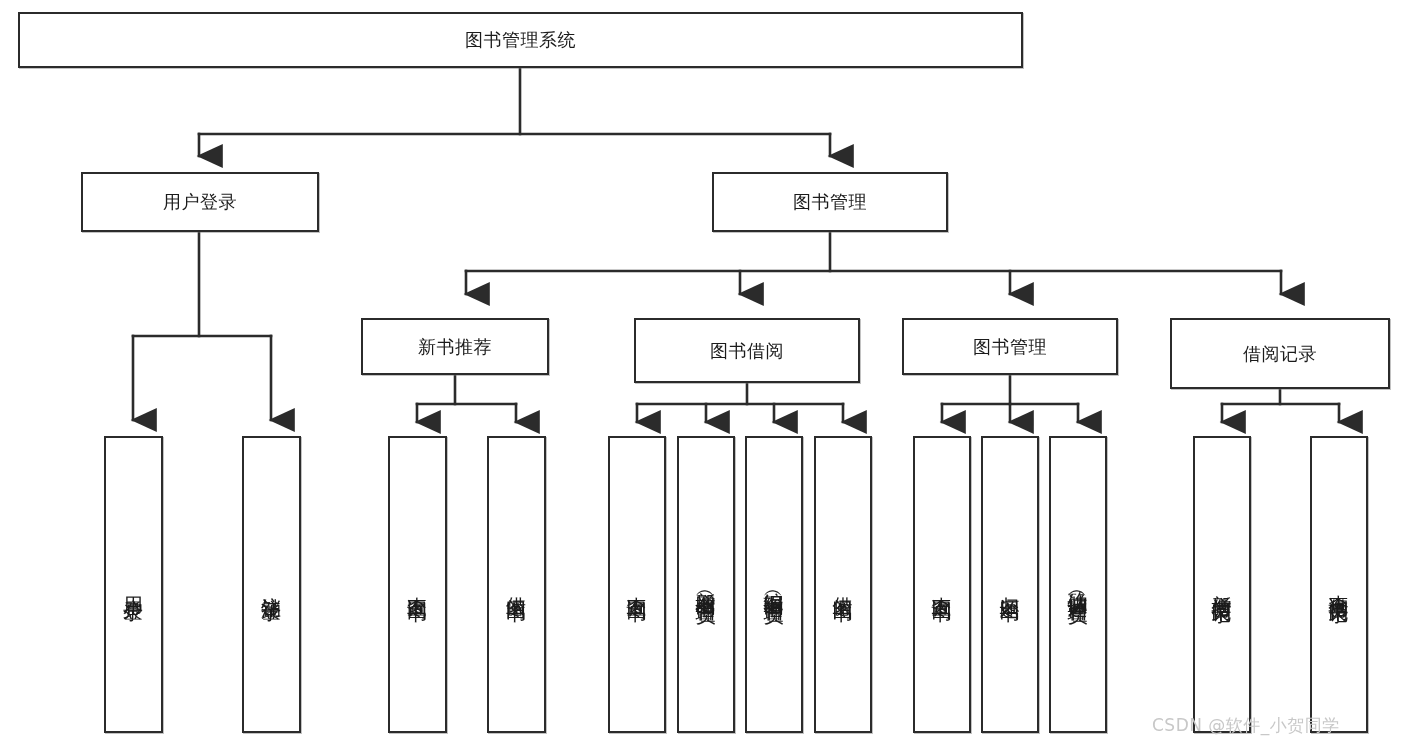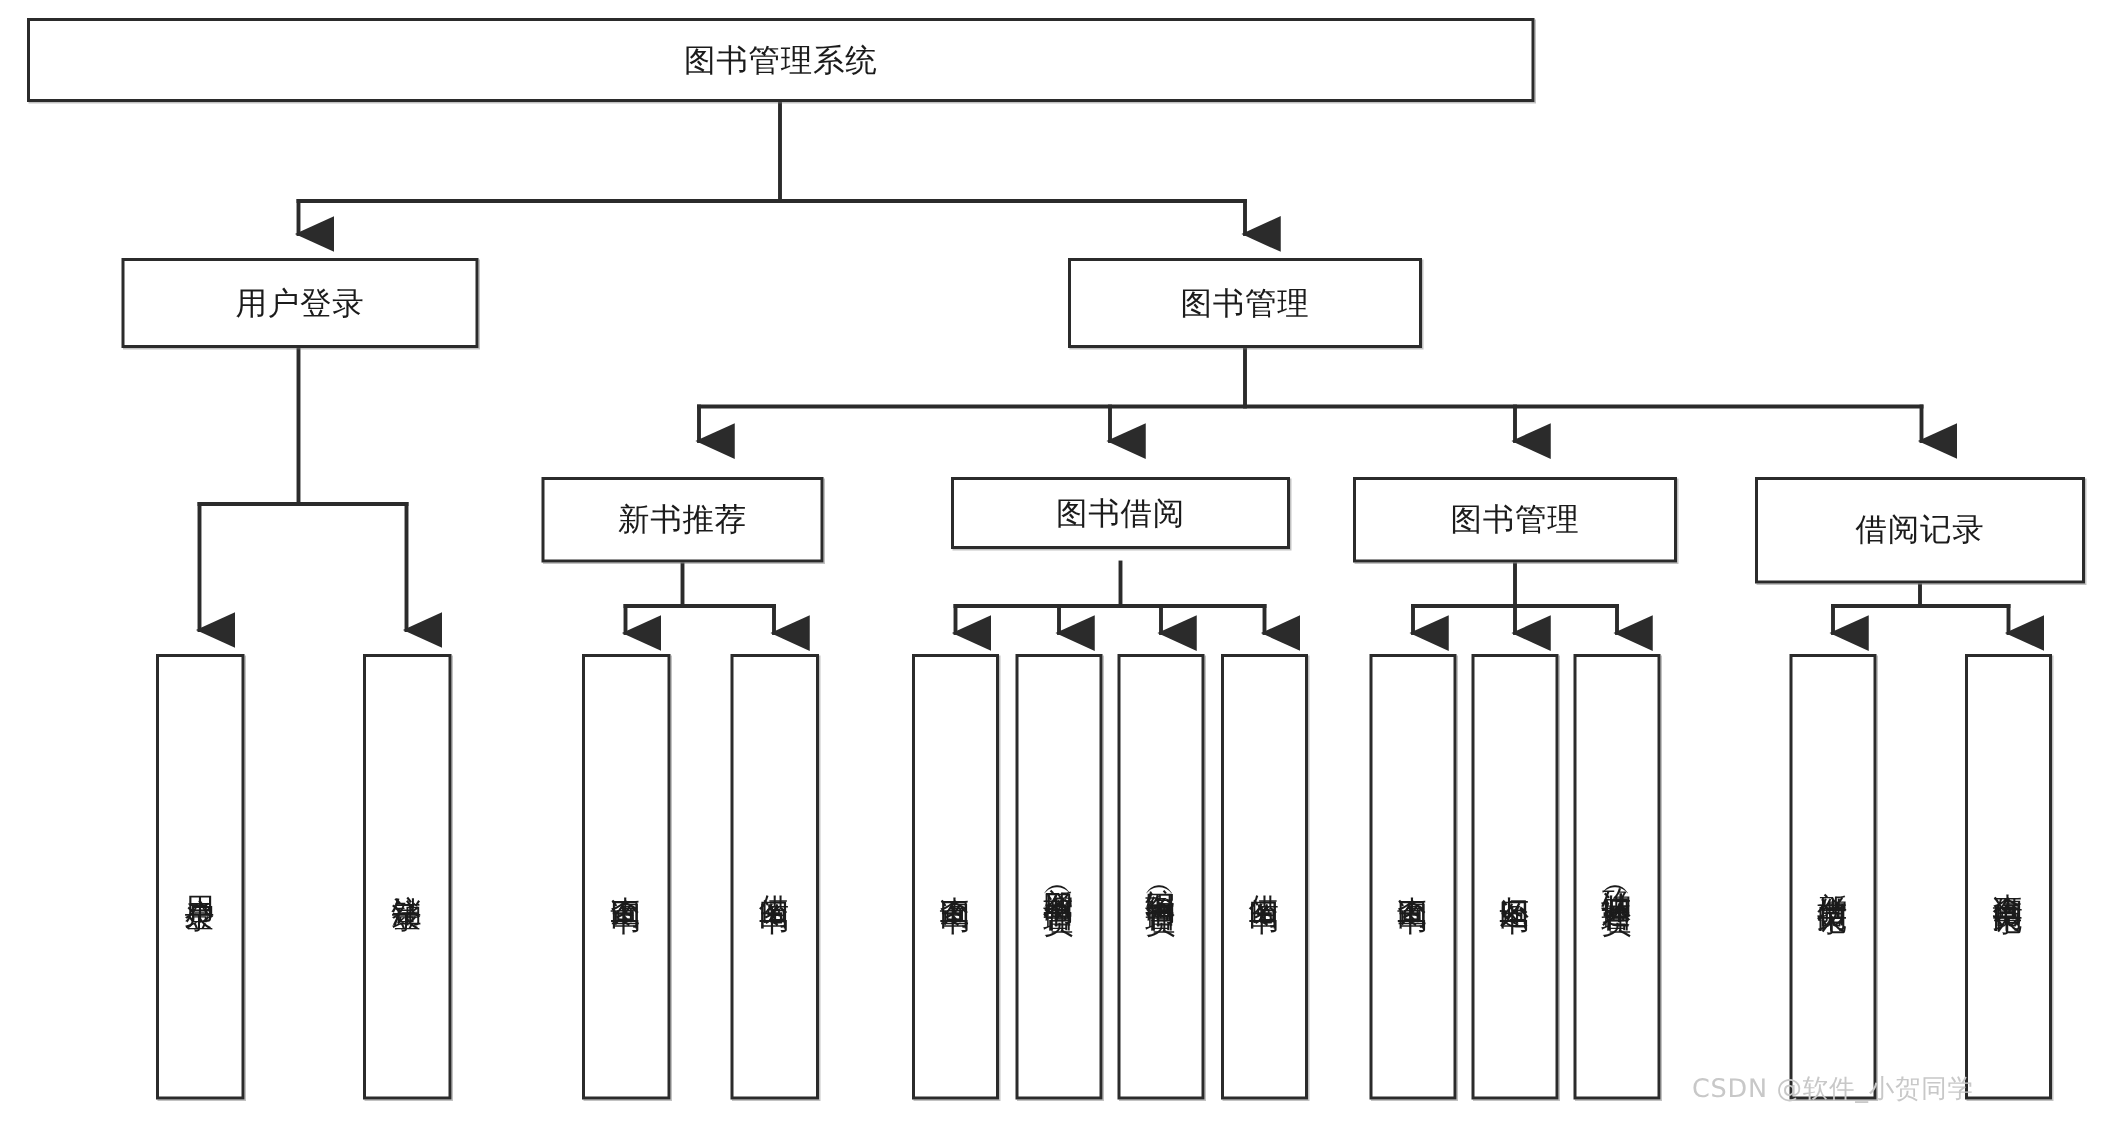--- a/index.html
+++ b/index.html
@@ -31,21 +31,21 @@
     position: absolute;
     box-sizing: border-box;
     border: 2.5px solid #2b2b2b;
     background: #ffffff;
     display: flex;
     align-items: center;
     justify-content: center;
     box-shadow: 1px 1px 0 rgba(120,120,120,0.45);
   }
   .node .label {
-    font-size: 21px;
+    font-size: 18px;
     line-height: 1.08;
     letter-spacing: 0.5px;
     color: #1b1b1b;
     text-align: center;
     white-space: nowrap;
   }
   .node.leaf {
     border-width: 2.5px;
   }
   .node.leaf .label {
@@ -129,21 +129,21 @@
   <div class="node" style="left:81px; top:172px; width:238px; height:60px;">
     <span class="label">用户登录</span>
   </div>
   <div class="node" style="left:361px; top:318px; width:188px; height:57px;">
     <span class="label">新书推荐</span>
   </div>
 
   <div class="node" style="left:712px; top:172px; width:236px; height:60px;">
     <span class="label">图书管理</span>
   </div>
-  <div class="node" style="left:634px; top:318px; width:226px; height:48px;">
+  <div class="node" style="left:634px; top:318px; width:226px; height:65px;">
     <span class="label">图书借阅</span>
   </div>
   <div class="node" style="left:902px; top:318px; width:216px; height:57px;">
     <span class="label">图书管理</span>
   </div>
   <div class="node" style="left:1170px; top:318px; width:220px; height:71px;">
     <span class="label">借阅记录</span>
   </div>
 
   <div class="node leaf" style="left:104px; top:436px; width:59px; height:297px;">
@@ -183,15 +183,15 @@
     <span class="label">确认归还（管理员）</span>
   </div>
 
   <div class="node leaf" style="left:1193px; top:436px; width:58px; height:297px;">
     <span class="label">新增借阅记录</span>
   </div>
   <div class="node leaf" style="left:1310px; top:436px; width:58px; height:297px;">
     <span class="label">查询借阅记录</span>
   </div>
 
-  <div class="watermark" style="left:1128px; top:714px;">CSDN @软件_小贺同学</div>
+  <div class="watermark" style="left:1152px; top:714px;">CSDN @软件_小贺同学</div>
 
 </div>
 
 </body></html>

